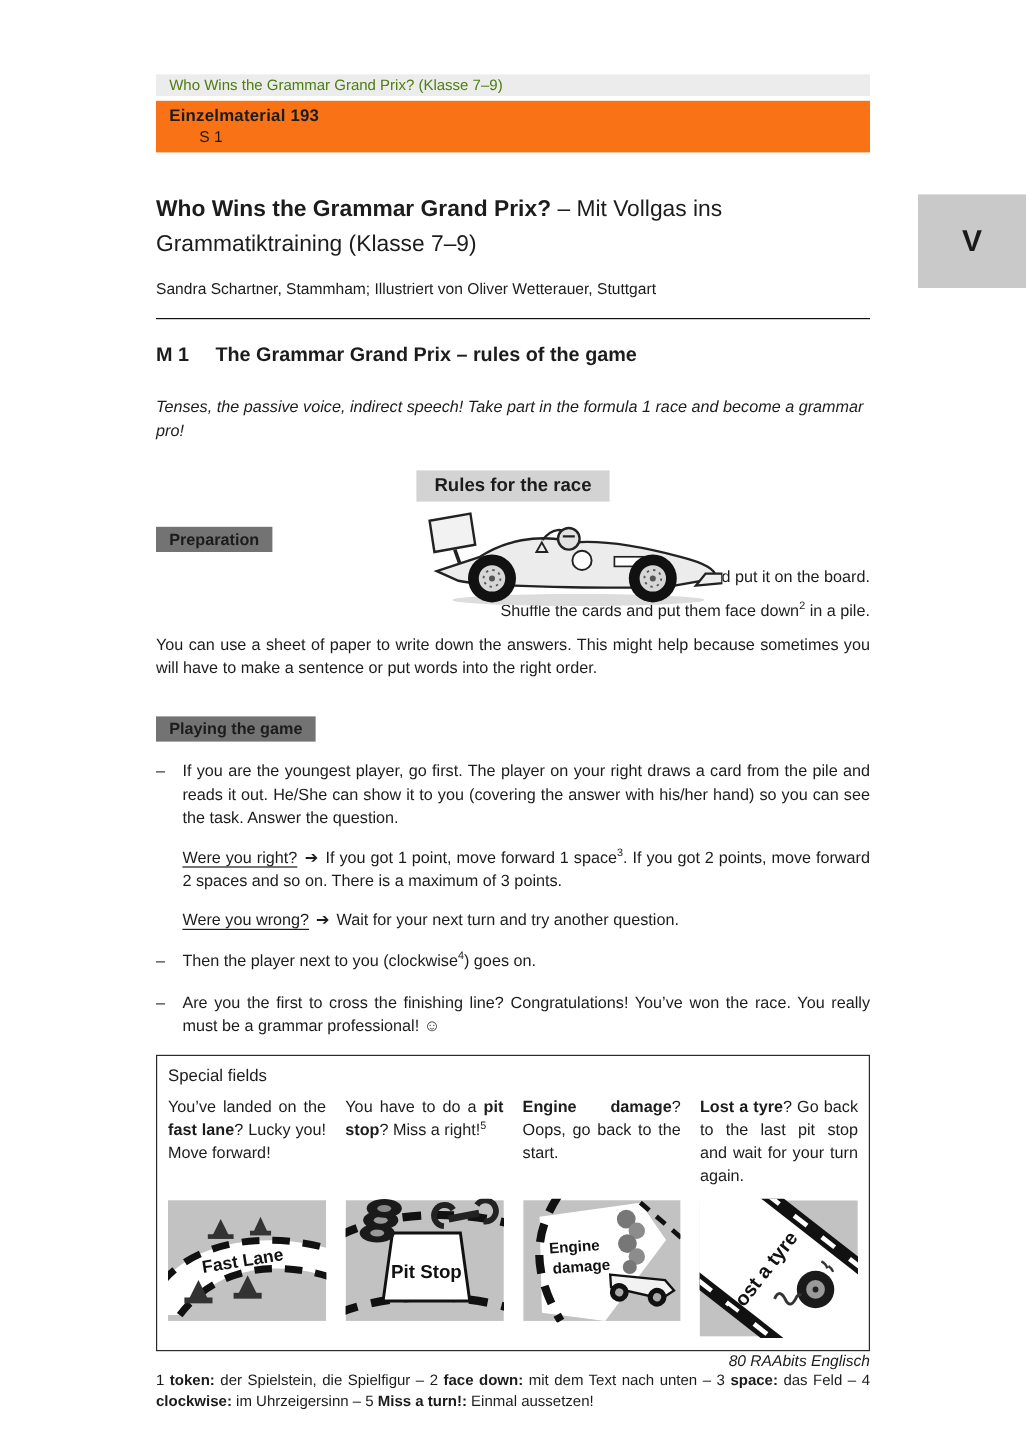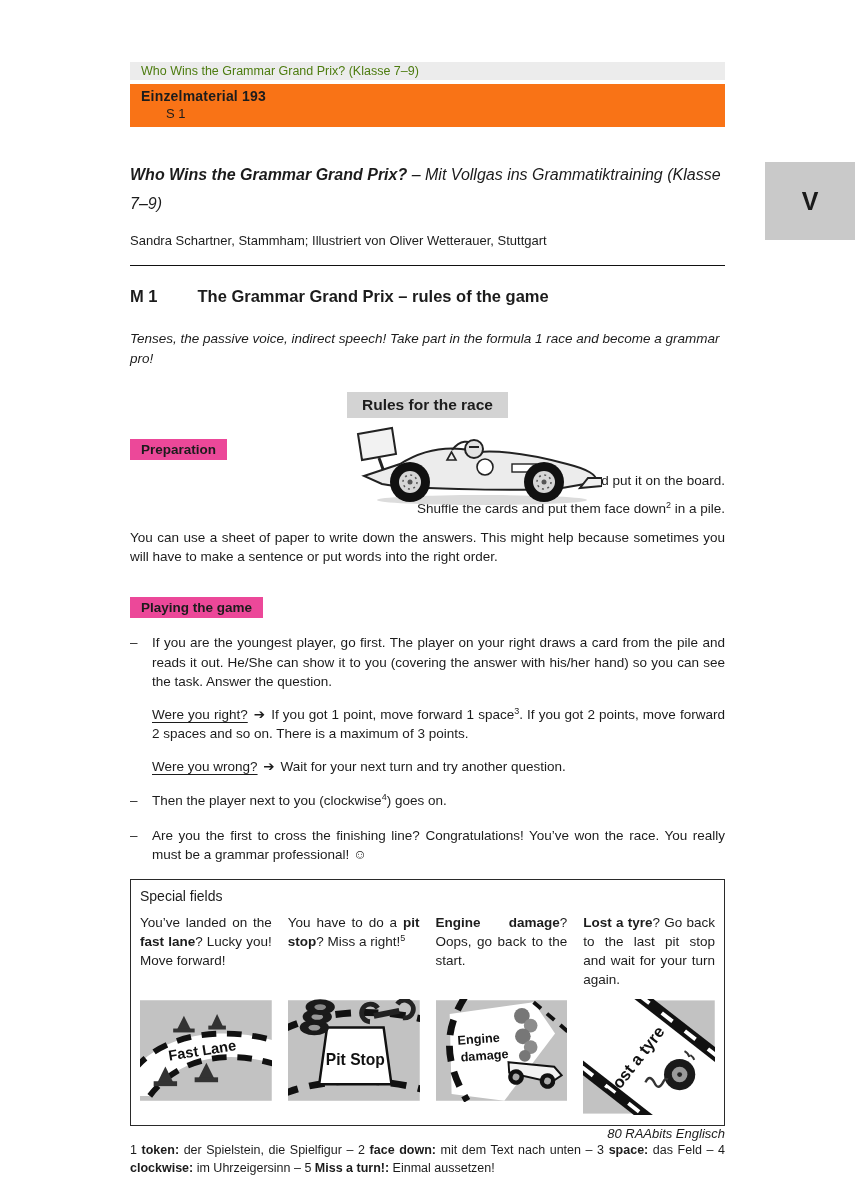--- a/index.html
+++ b/index.html
@@ -6,31 +6,31 @@
   body{width:855px;height:1200px;position:relative;font-family:"Liberation Sans",sans-serif;color:#1c1c1c;overflow:hidden;}
   .content{position:absolute;left:130px;top:0;width:595px;}
   
   .bar-light{margin-top:62px;background:#ececec;height:18px;line-height:18px;padding-left:11px;font-size:12.5px;color:#4d7c0f;}
   .bar-dark{margin-top:4px;background:#f97316;padding:4px 0 6px 11px;}
   .mat-title{font-weight:bold;font-size:14px;letter-spacing:.2px;}
   .mat-page{font-size:13px;padding-left:25px;margin-top:2px;}
   
   .v-tab{position:absolute;left:765px;top:162px;width:90px;height:78px;background:#c9c9c9;display:flex;align-items:center;justify-content:center;font-weight:bold;font-size:25px;color:#1a1a1a;}
   
-  .doc-title{margin-top:33px;font-size:16px;line-height:29px;font-weight:normal;font-style:italic;}
+  .doc-title{margin-top:33px;font-size:19px;line-height:29px;font-weight:normal;}
   .doc-title .b{font-weight:bold;}
   .author{margin-top:15px;font-size:13px;}
   .rule{margin-top:17px;border:none;border-top:1.6px solid #111;height:0;}
   
   .m1{margin-top:21px;font-size:16.5px;font-weight:bold;}
-  .m1 .code{margin-right:40px;}
+  .m1 .code{margin-right:22px;}
   .intro{margin-top:23px;font-style:italic;font-size:13.5px;line-height:20px;}
   .banner{margin-top:23px;text-align:center;}
   .banner span{display:inline-block;background:#d3d3d3;font-weight:bold;font-size:15.5px;padding:4px 15px;}
-  .sec-label{display:inline-block;background:#ec4899;font-weight:bold;font-size:13.5px;padding:3px 11px;}
+  .sec-label{display:inline-block;background:#737373;font-weight:bold;font-size:13.5px;padding:3px 11px;}
   .prep-label{margin-top:21px;}
   .play-label{margin-top:31px;}
   .line{margin-top:13px;font-size:13.5px;text-align:right;}
   .para{margin-top:13px;font-size:13.5px;line-height:18.5px;text-align:justify;}
   sup{font-size:9px;line-height:0;}
   
   .car{position:absolute;left:352px;top:420px;width:250px;height:88px;}
   
   .li{display:flex;margin-top:15px;font-size:13.5px;line-height:19.5px;}
   .li .dash{width:22px;flex:none;}

